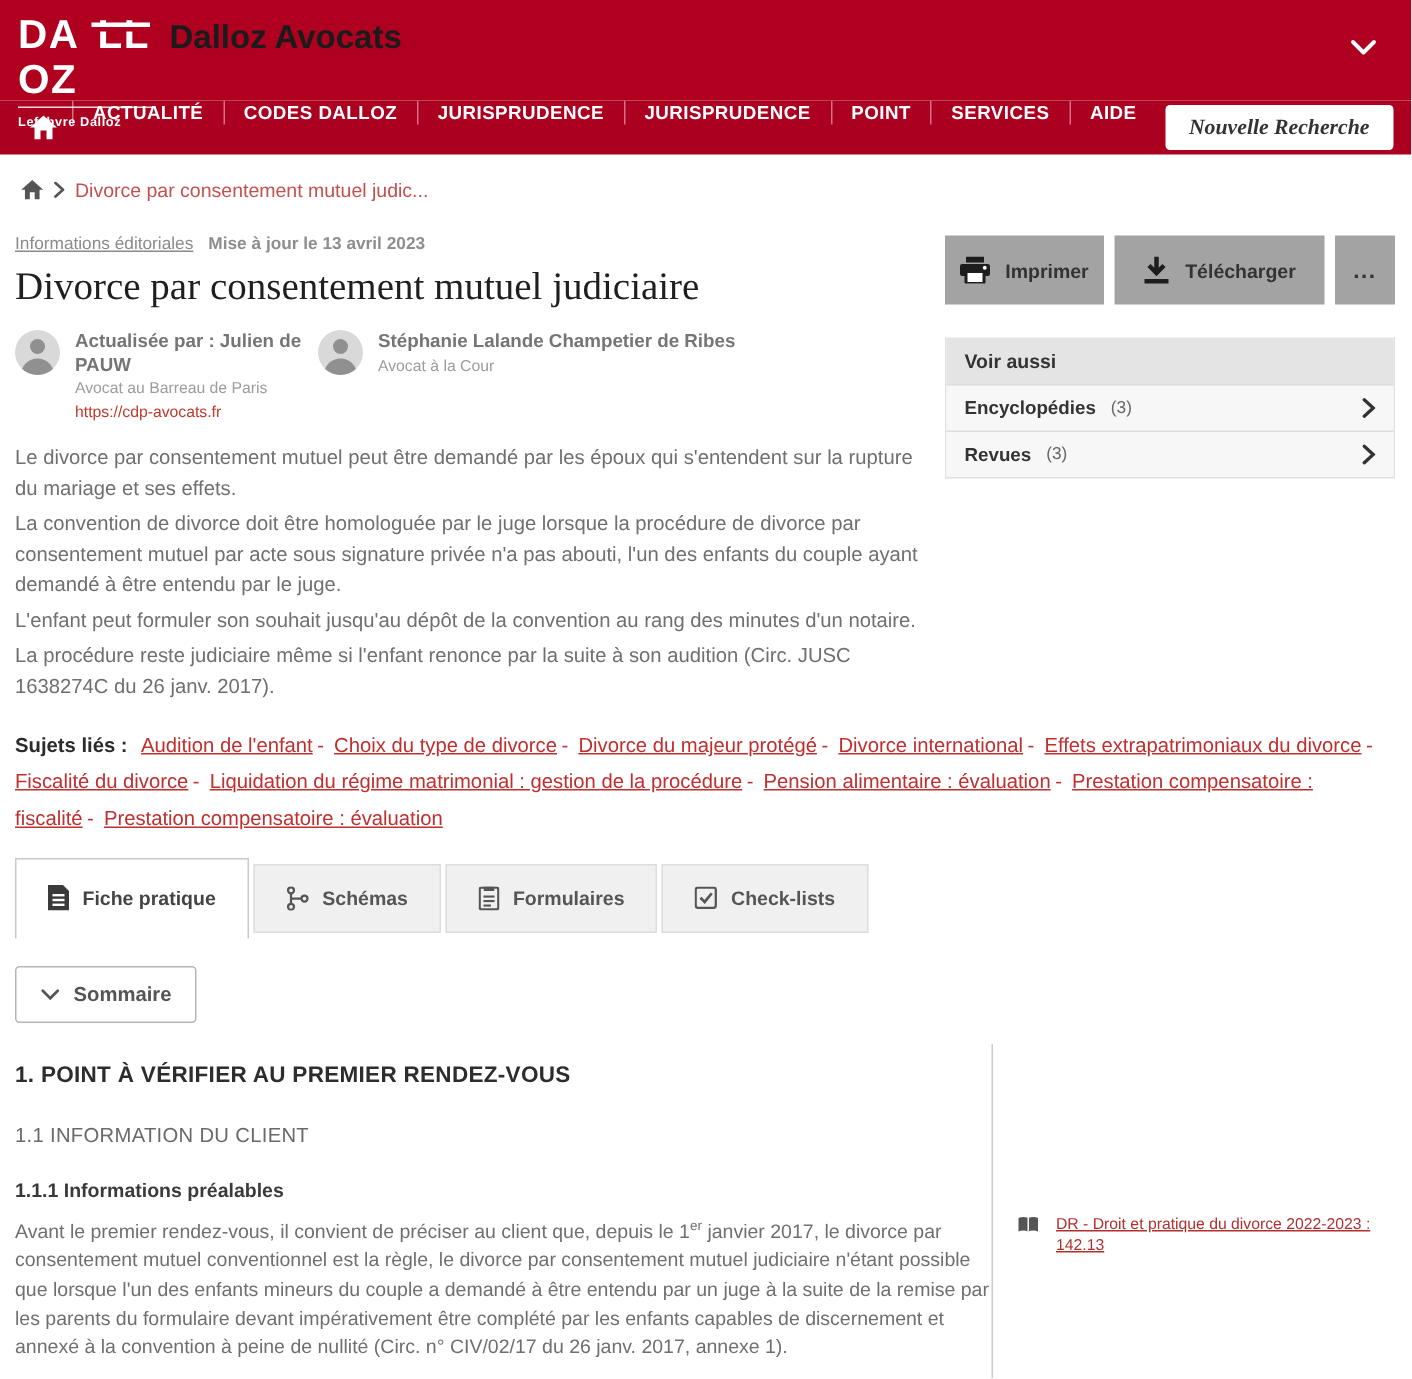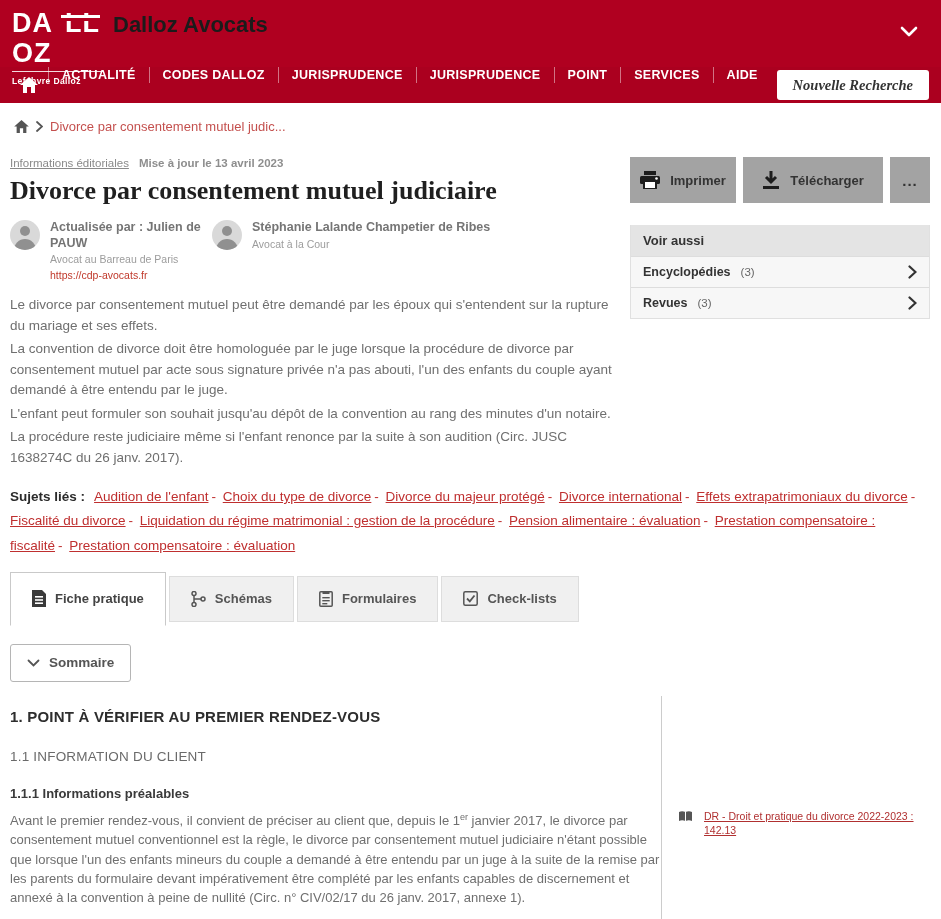--- a/index.html
+++ b/index.html
@@ -32,21 +32,21 @@
   
   .breadcrumb { display:flex; align-items:center; gap:7px; padding:13px 0 0 14px; height:34px; }
   .crumb-link { color:#c4504e; font-size:13px; text-decoration:none; cursor:pointer; }
 
   
   .content-top { position:relative; height:348px; }
   .left-col { position:absolute; left:10px; top:20px; width:615px; }
   .info-row { display:flex; align-items:baseline; gap:10px; font-size:11.5px; color:#8a8a8a; }
   .info-link { color:#8a8a8a; text-decoration:underline; cursor:pointer; }
   .info-date { font-weight:bold; color:#8e8e8e; }
-  .page-title { margin-top:7px; font-family:"Liberation Serif", serif; font-weight:bold; font-size:26px; color:#1f1f1f; }
+  .page-title { margin-top:7px; font-family:"Liberation Serif", serif; font-weight:normal; font-size:26px; color:#1f1f1f; }
   .authors { display:flex; margin-top:14px; }
   .author { display:flex; gap:10px; width:202px; }
   .author:last-child { width:auto; }
   .avatar { flex:0 0 30px; width:30px; height:30px; border-radius:50%; background:#d9d9d9; overflow:hidden; }
   .author-name { font-size:12.5px; font-weight:bold; color:#757575; line-height:1.25; }
   .author-role { font-size:10.5px; color:#9c9c9c; margin-top:2px; }
   .author-url { font-size:10.5px; color:#c0392b; text-decoration:none; cursor:pointer; display:inline-block; margin-top:1px; }
   .intro { margin-top:12px; }
   .intro p { font-size:13.5px; color:#6f6f6f; line-height:1.52; margin-bottom:3px; }
 

